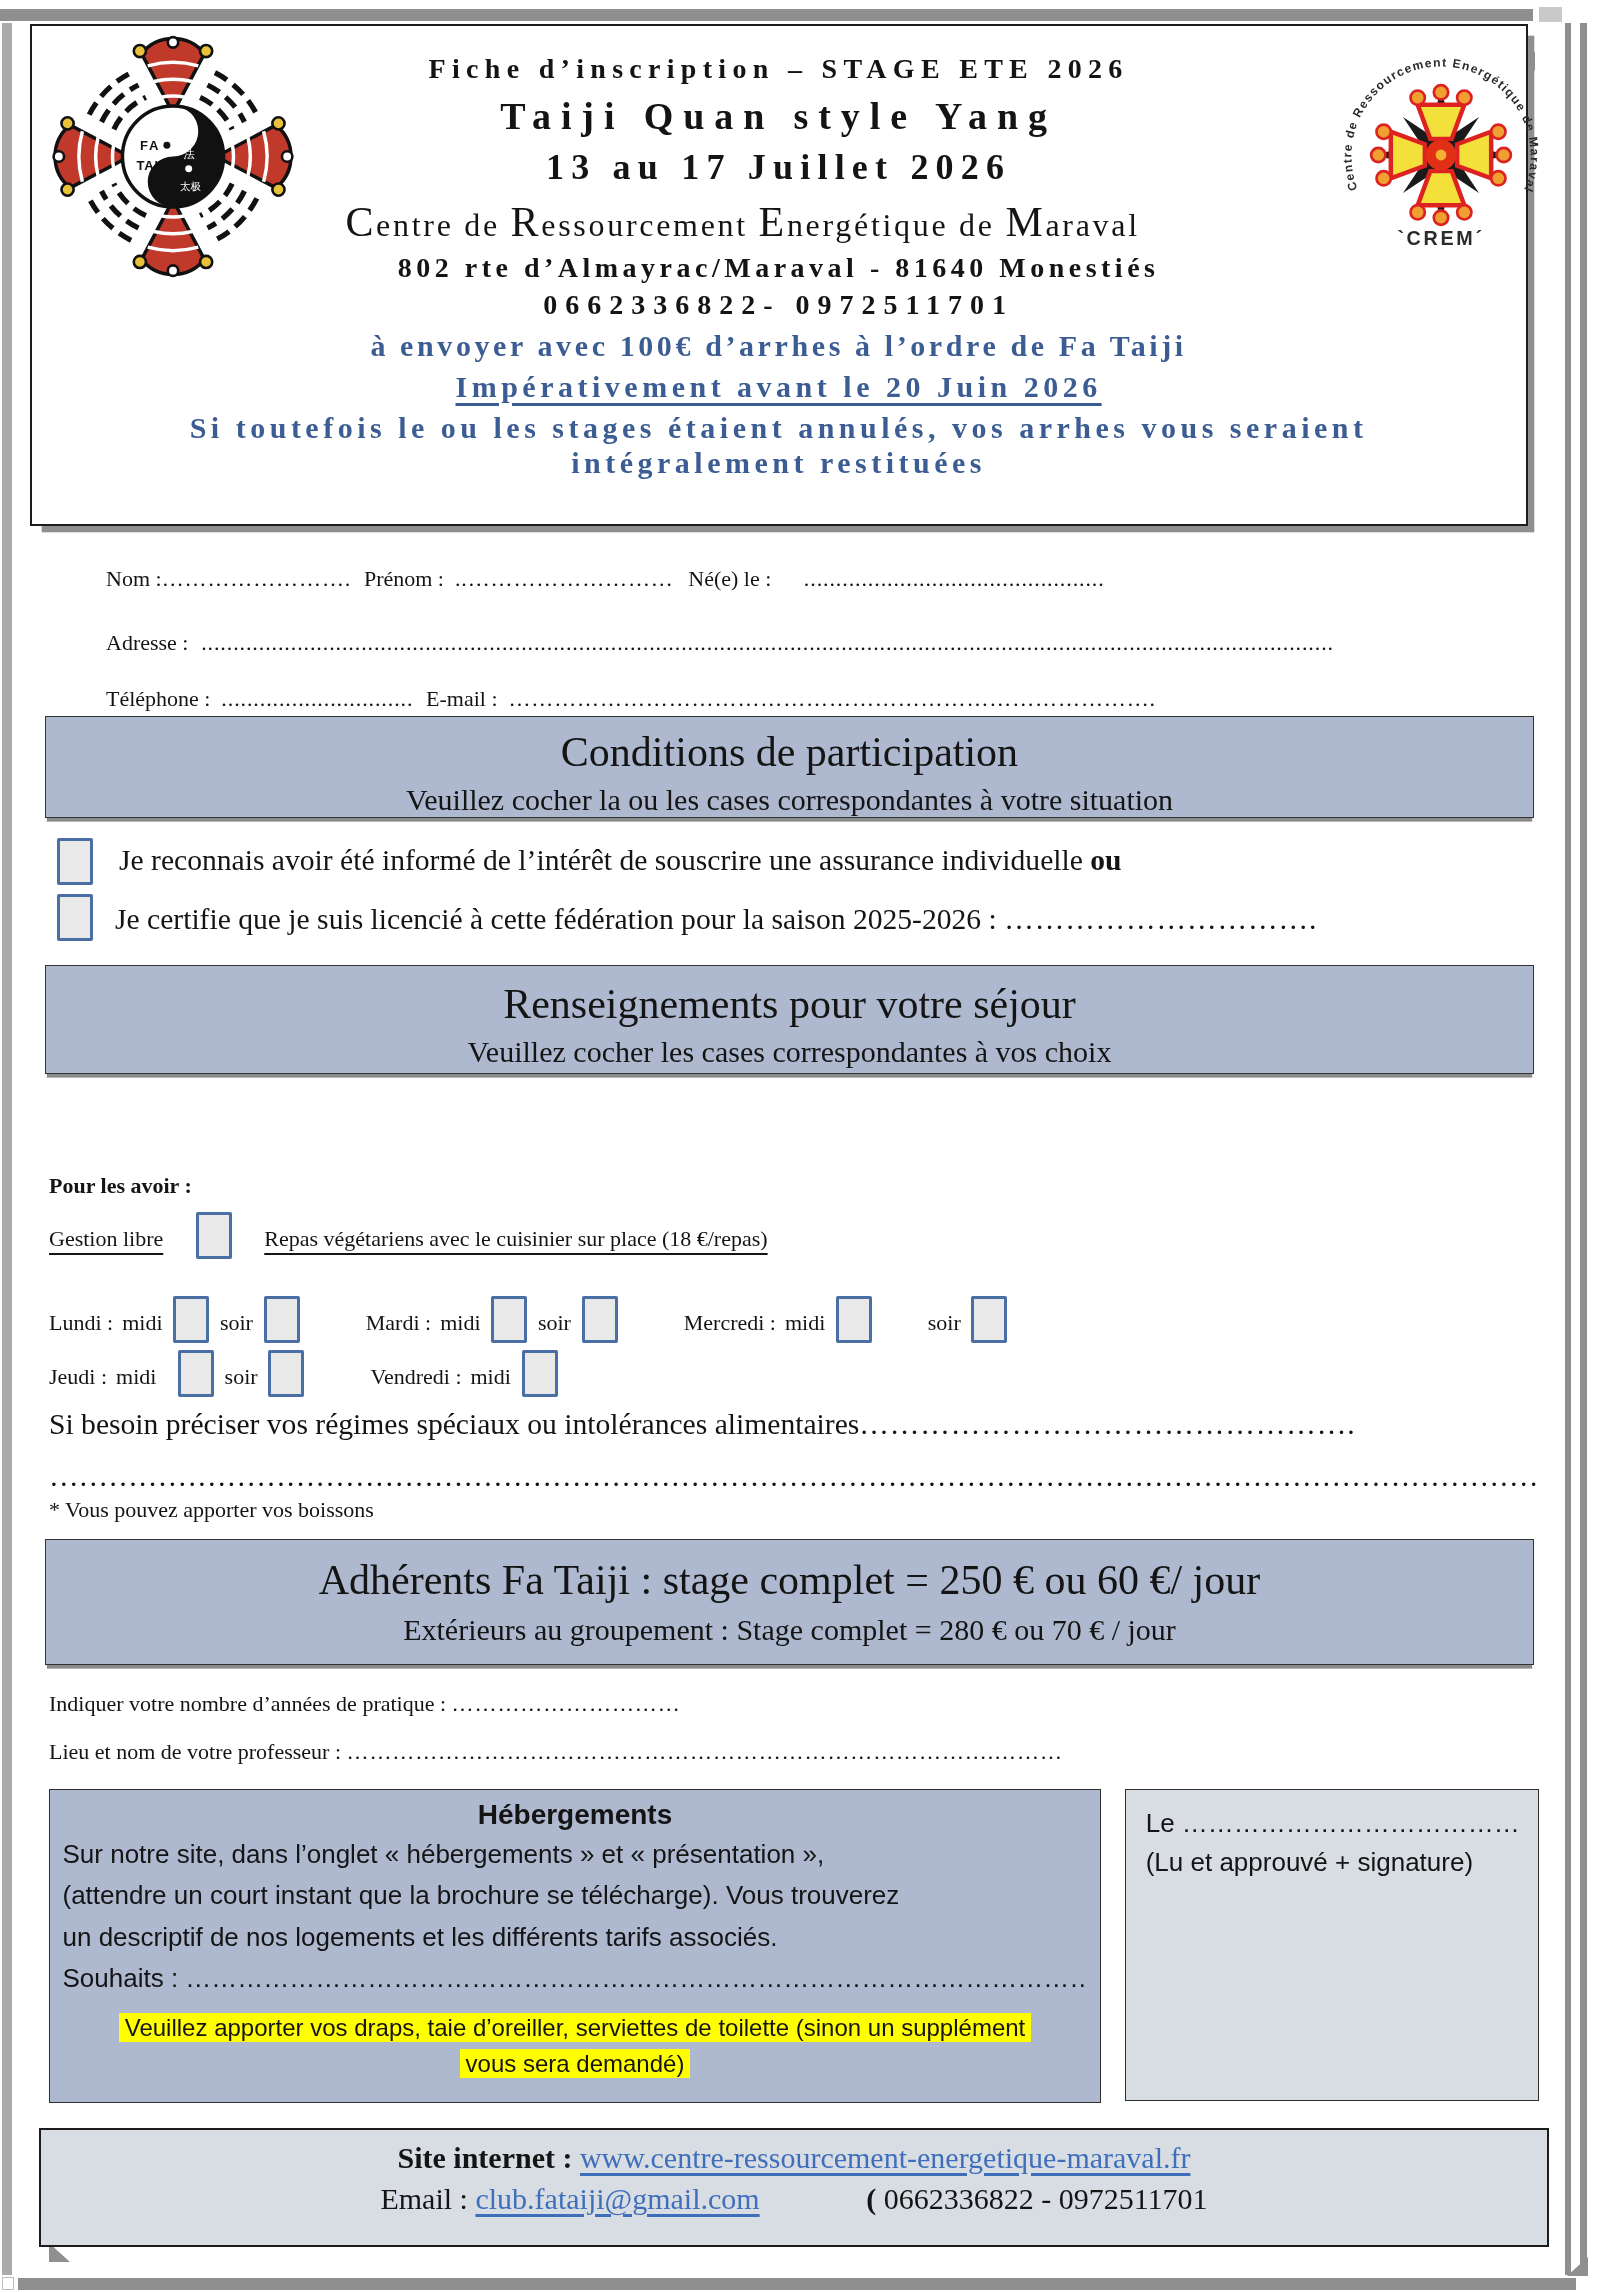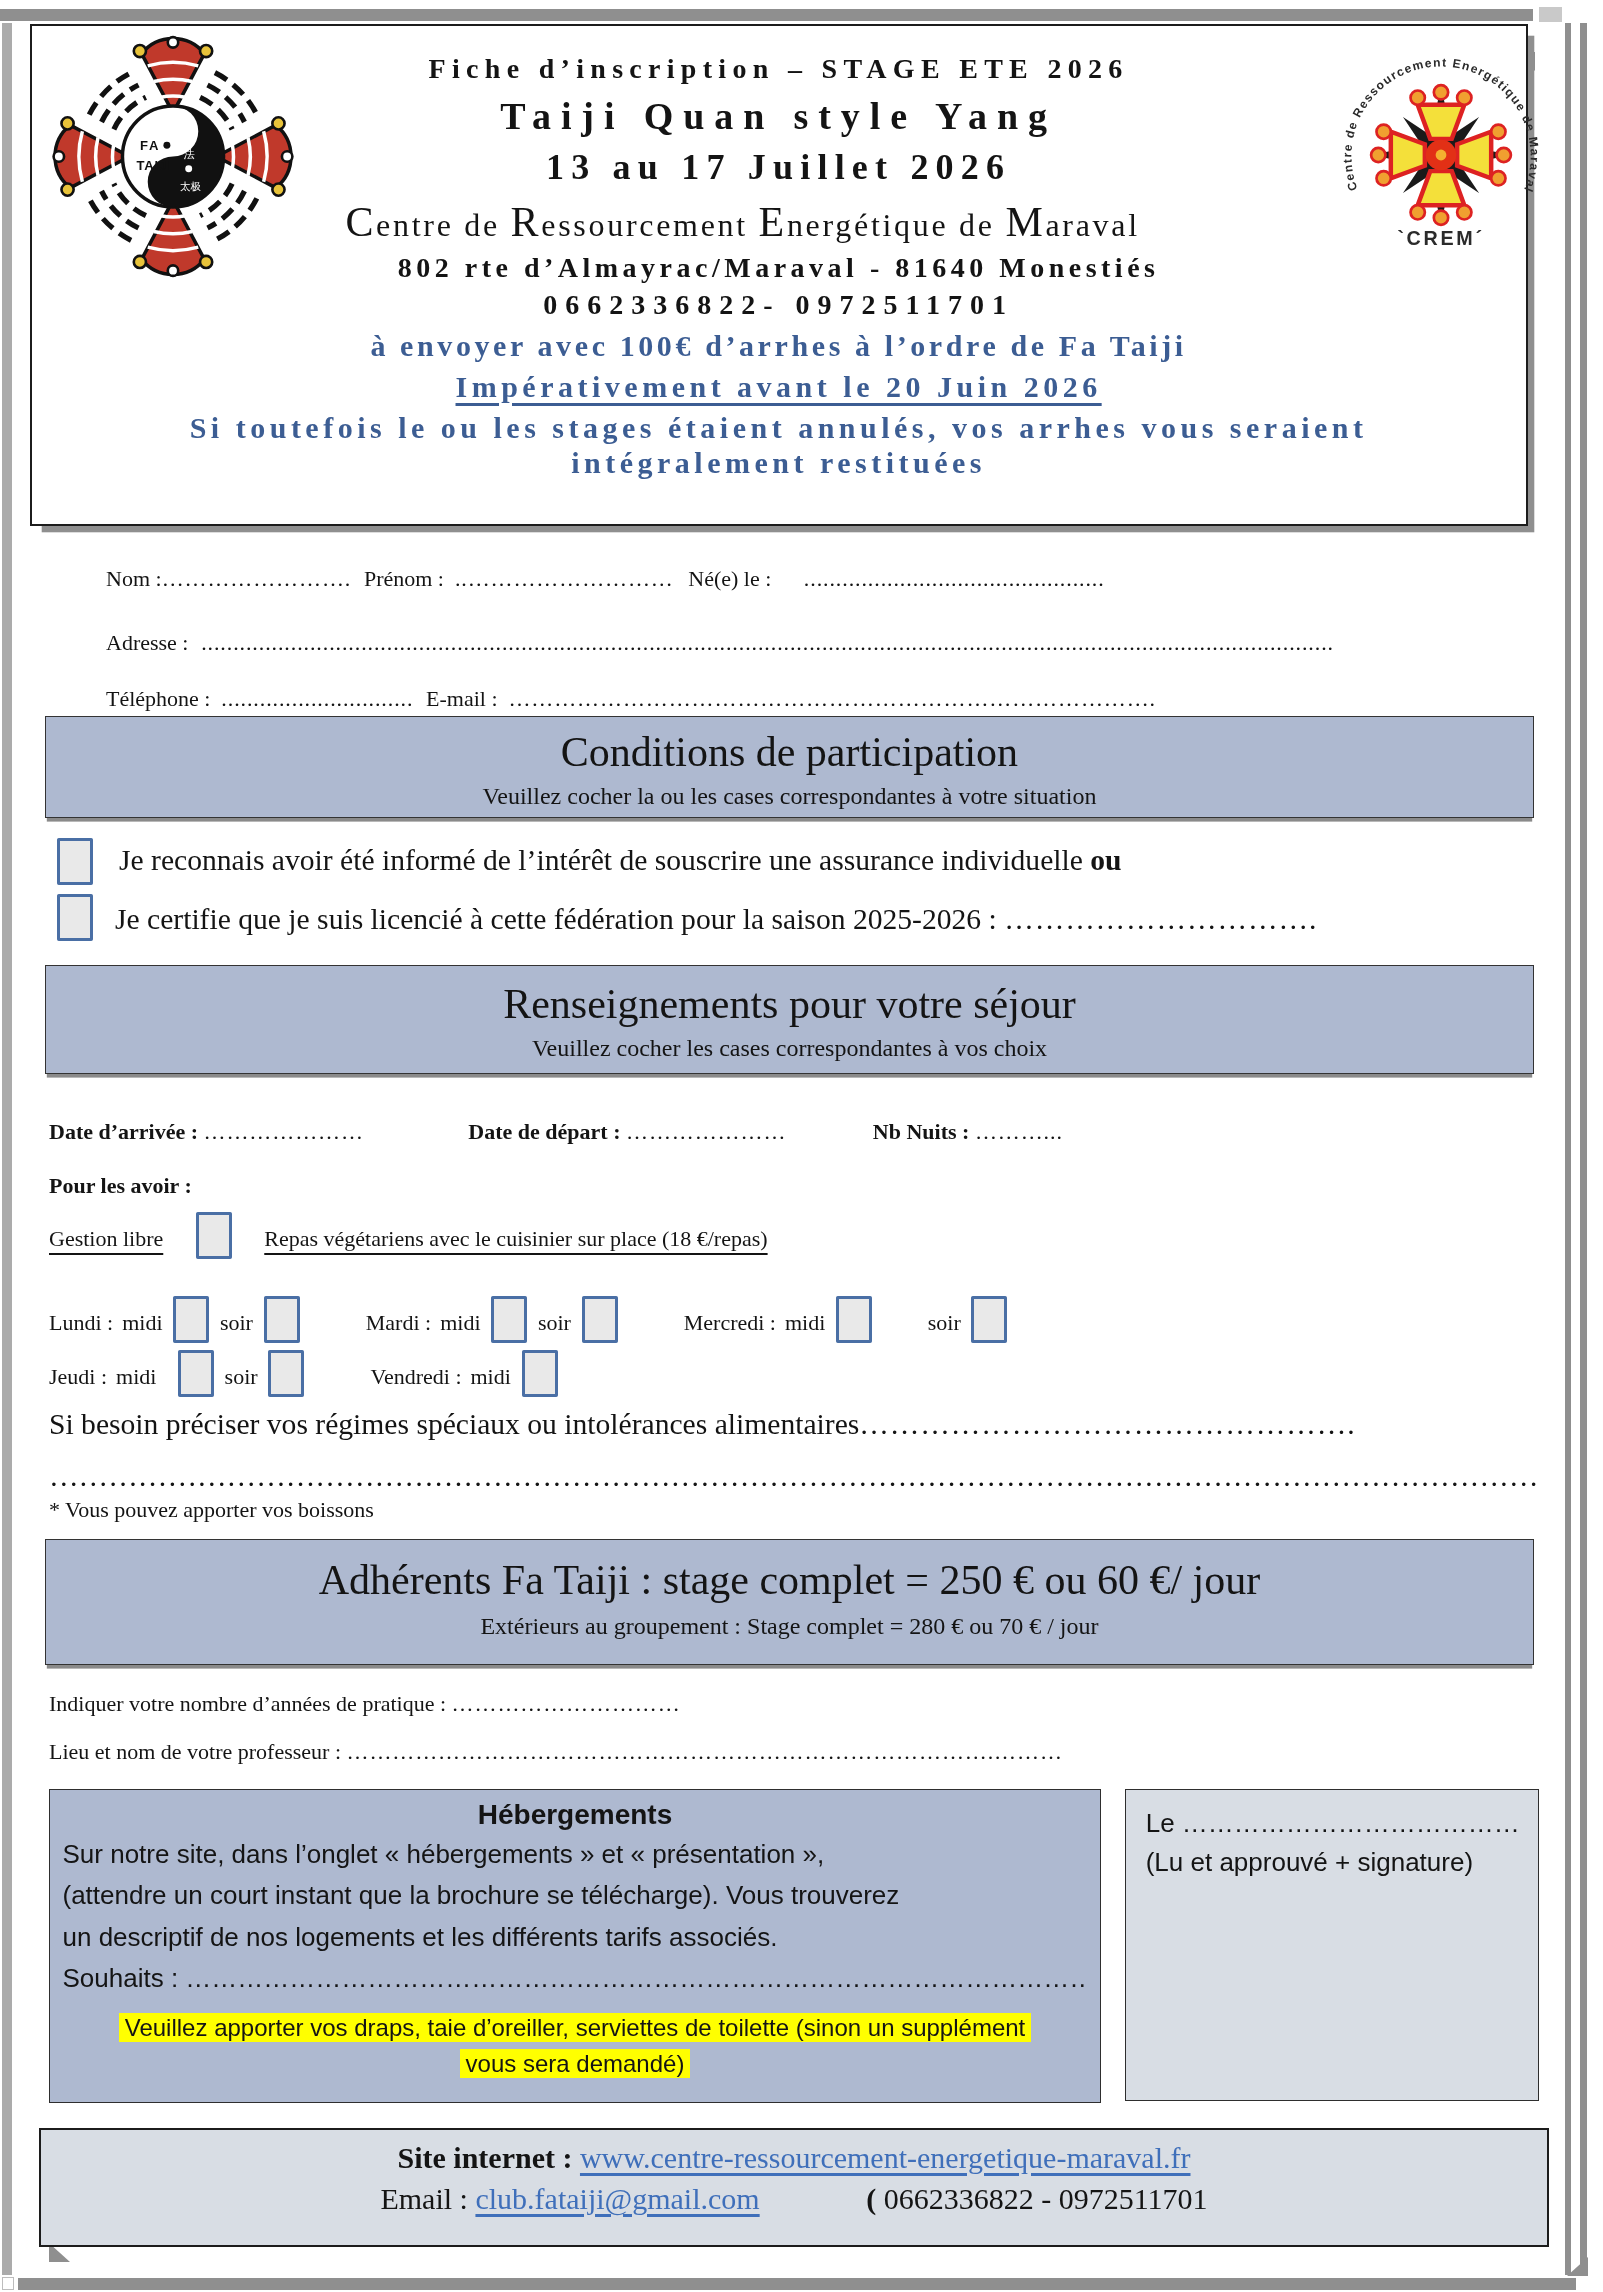--- a/index.html
+++ b/index.html
@@ -30,21 +30,21 @@
   .dl{margin-top:7.2px;font-size:30px;font-weight:bold;letter-spacing:4.5px;text-decoration:underline;text-decoration-thickness:2.7px;text-underline-offset:6.3px;}
   .ref{margin-top:7.2px;font-size:30px;font-weight:bold;letter-spacing:4.5px;}
   .logoL{position:absolute;left:19.7px;top:5.4px;}
   .logoR{position:absolute;left:1297px;top:16px;}
   
   .line{position:absolute;left:49px;width:1487px;font-size:22px;}
   .dots{letter-spacing:0.9px;}
   .banner{position:absolute;left:45px;width:1487px;background:var(--banner-bg,#aeb9d0);
           border:1.8px solid #333;box-shadow:0 5.4px 0 -1.8px #8a8a8a;text-align:center;}
   .banner .b1{margin-top:10.7px;font-size:42px;}
-  .banner .b2{margin-top:7.2px;font-size:24px;}
+  .banner .b2{margin-top:7.2px;font-size:30px;}
   .cb{display:inline-block;width:30px;height:41px;background:var(--cb-fill,#e9e9e9);
       border:3.6px solid var(--cb-border,#4a6fa5);border-radius:1.8px;vertical-align:-12.5px;}
   .cb-abs{position:absolute;width:30px;height:41px;background:var(--cb-fill,#e9e9e9);
       border:3.6px solid var(--cb-border,#4a6fa5);border-radius:1.8px;}
   .u{text-decoration:underline;text-decoration-thickness:1.8px;text-underline-offset:7.2px;}
   .day-group{margin-right:50px;}
   .day-row{line-height:56px;}
   .mlbl{margin-left:9px;}
   .cbgap{margin:0 10.7px;}
   .gap-l{margin-left:45px;}
@@ -241,28 +241,20 @@
   <span class="cb-abs" style="left:57px;top:894px;"></span>
   <div class="line clip" style="left:115px;top:903px;width:1402px;font-size:29.6px;">
     <span>Je certifie que je suis licencié à cette fédération pour la saison 2025-2026 : </span><span class="dots">………………………….</span>
   </div>
 
   <div class="banner" style="top:965px;height:107px;">
     <div class="b1" style="margin-top:14.3px;">Renseignements pour votre séjour</div>
     <div class="b2">Veuillez cocher les cases correspondantes à vos choix</div>
   </div>
 
-  <div class="line clip" style="top:1119px;">
-    <b>Date d’arrivée :</b>
-    <span class="dots">…………………</span>
-    <b style="margin-left:99px;">Date de départ :</b>
-    <span class="dots">…………………</span>
-    <b style="margin-left:81px;">Nb Nuits :</b>
-    <span class="dots">………...</span>
-  </div>
 
   <div class="line" style="top:1173px;font-weight:bold;">Pour les avoir :</div>
 
   <div class="line day-row" style="top:1211px;">
     <span class="u">Gestion libre</span>
     <span class="cb" style="margin:0 27px;"></span>
     <span class="u">Repas végétariens avec le cuisinier sur place (18 €/repas)</span>
   </div>
 
   <div class="line day-row clip" style="top:1295px;">

